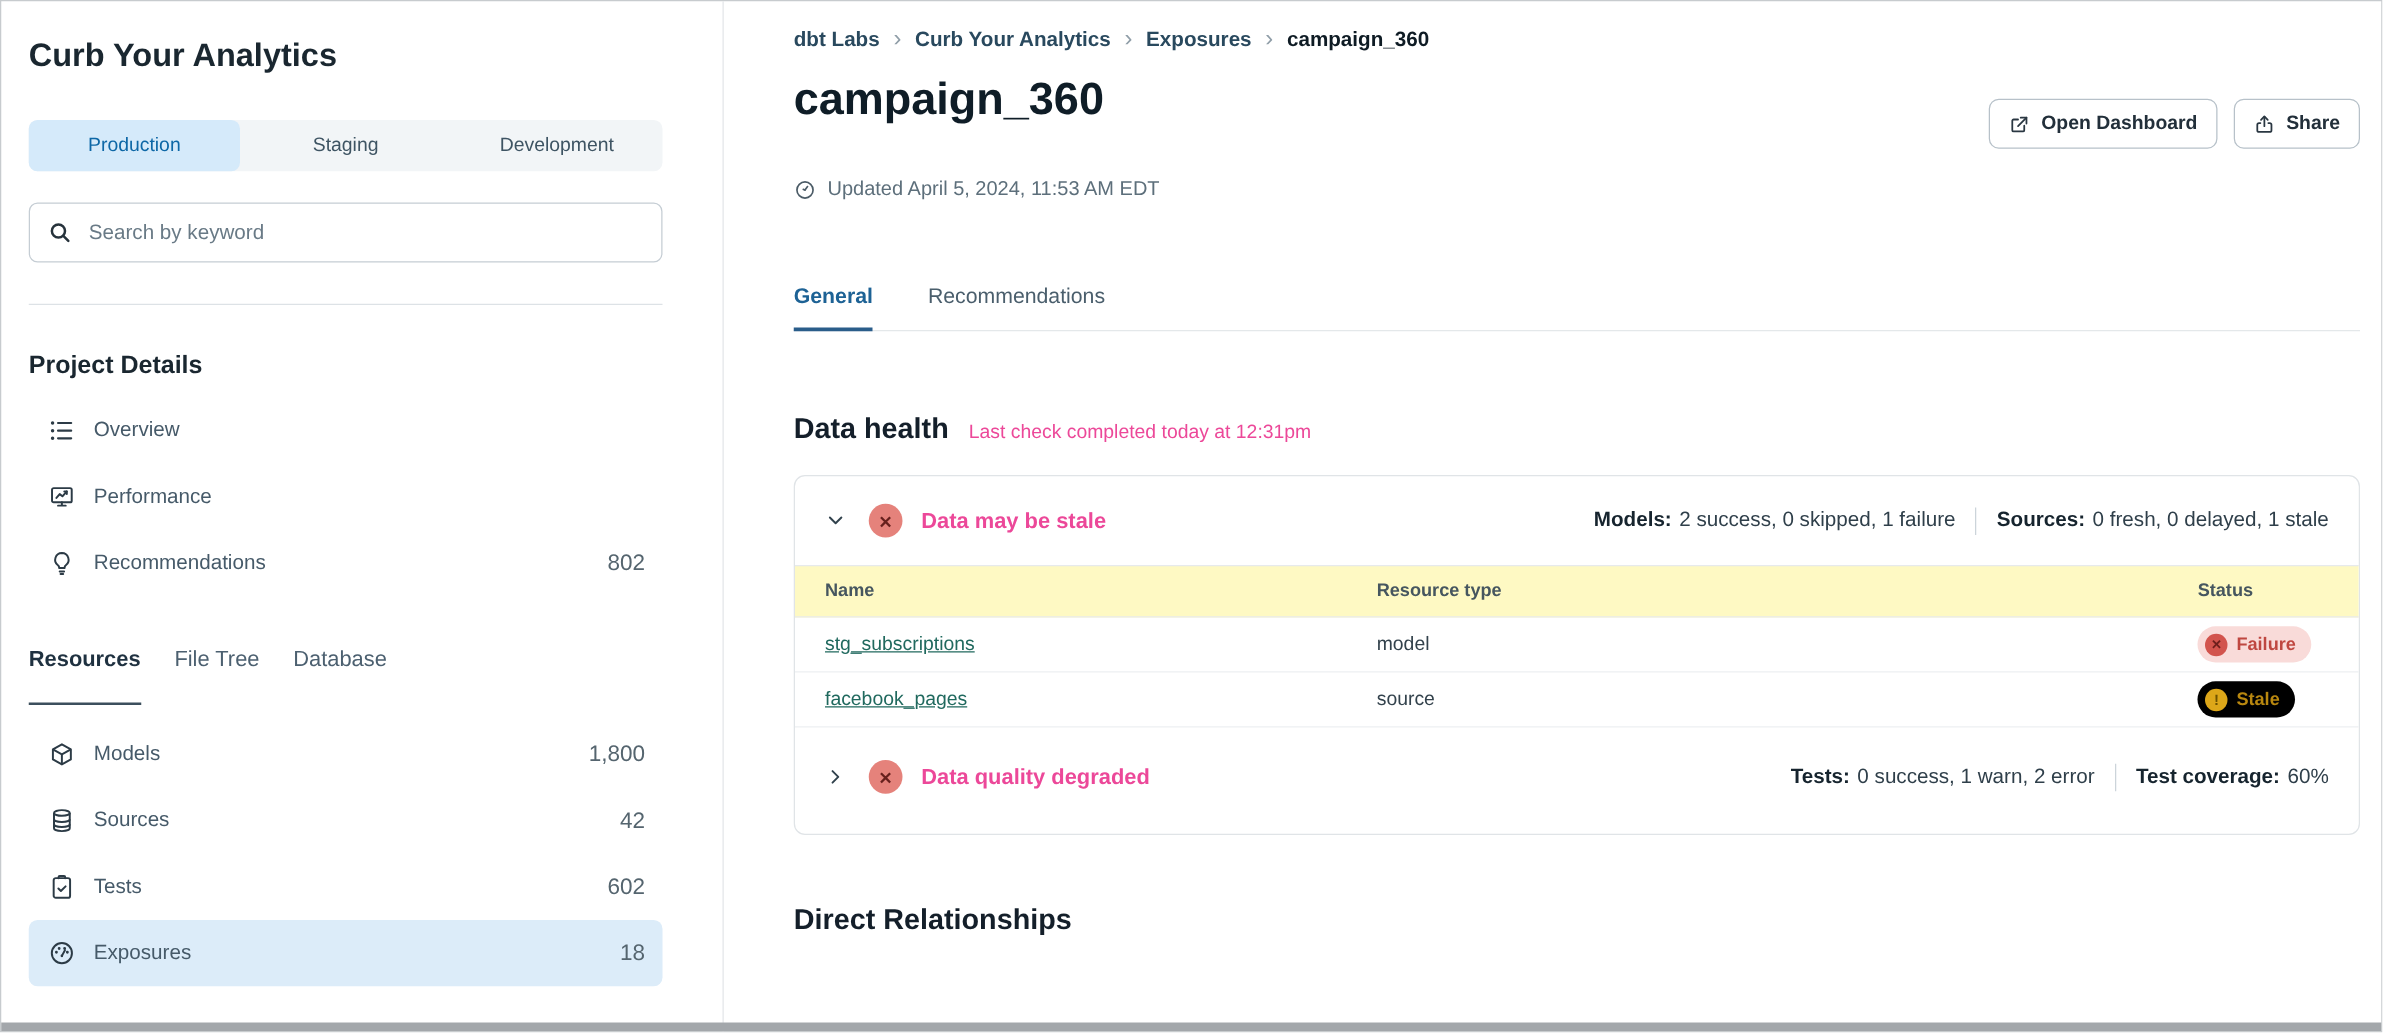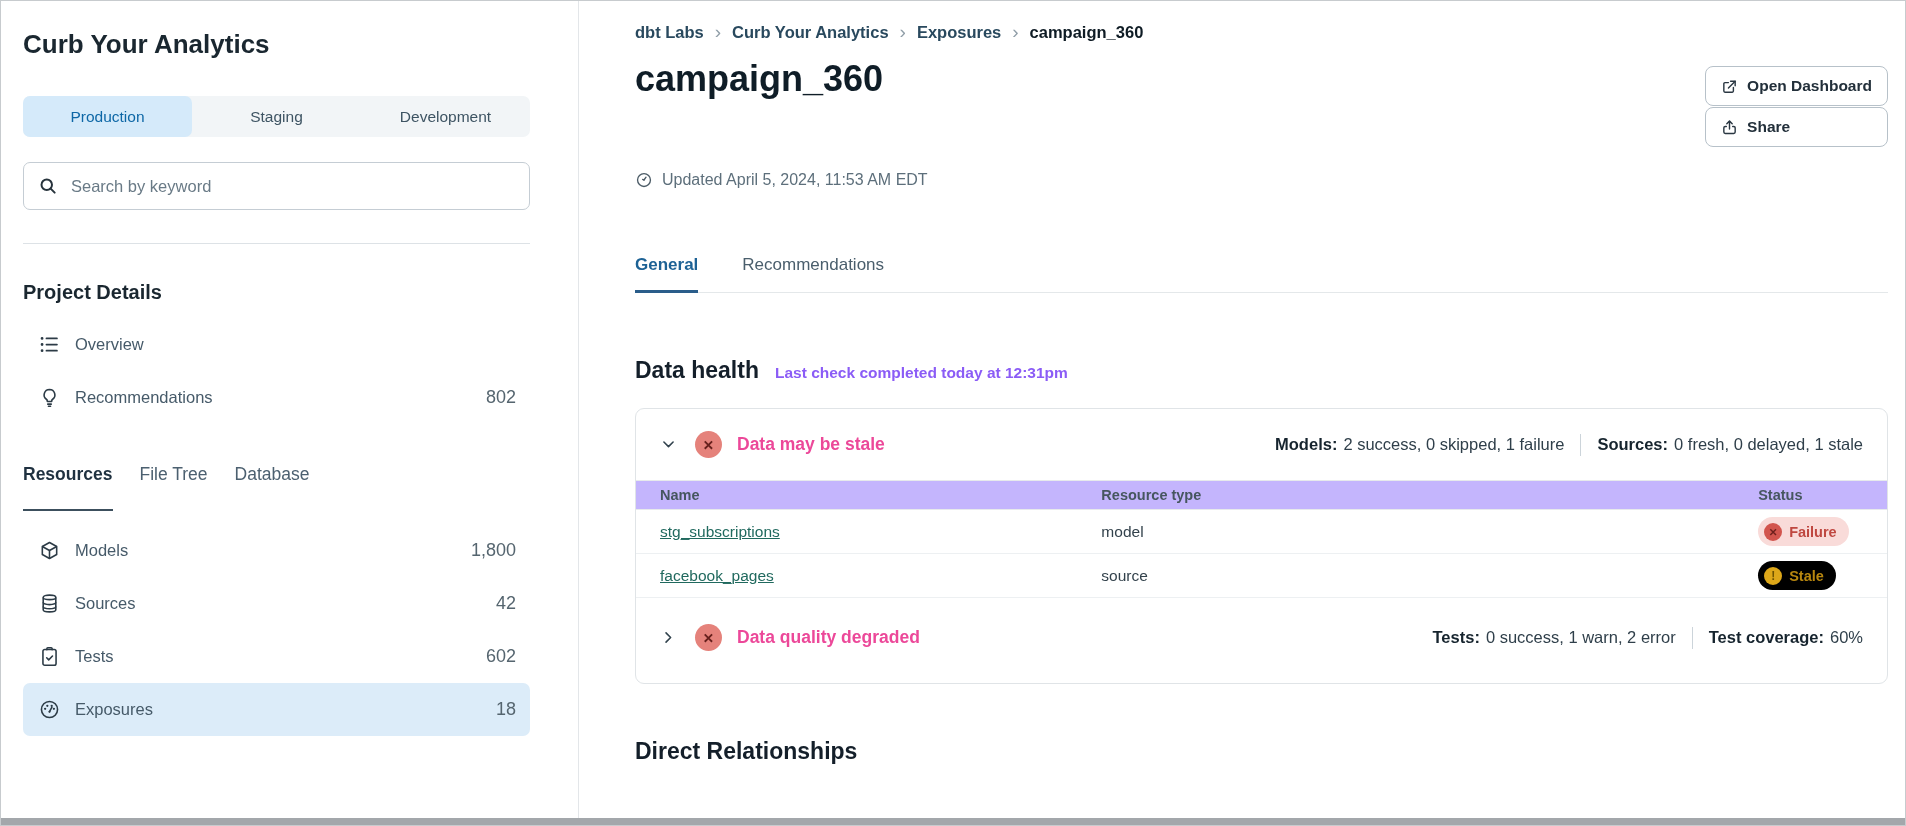--- a/index.html
+++ b/index.html
@@ -61,56 +61,56 @@
   .res-nav { margin-top:13px; }
 
   
   main { flex:1; padding:20px 17px 0 56px; position:relative; }
   .crumbs { display:flex; align-items:center; gap:11px; font-size:16.5px; font-weight:700; }
   .crumb.link { color:#29495e; cursor:pointer; }
   .crumb.current { color:#0e1b24; }
   .crumb-sep::before { content:"\203A"; color:#909ea8; font-size:19px; font-weight:400; }
   .title-row { display:flex; align-items:flex-start; margin-top:15px; }
   .page-title { font-size:36px; font-weight:700; color:#0f1d27; }
-  .actions { margin-left:auto; display:flex; gap:1px; margin-top:8px;flex-direction:column; }
+  .actions { margin-left:auto; display:flex; gap:13px; margin-top:21px; }
   .btn {
     display:flex; align-items:center; gap:9px; height:40px; padding:0 15px;
     background:#fff; border:1px solid #b7c1c9; border-radius:8px;
     font-size:15.5px; font-weight:700; color:#222f3a; font-family:inherit; cursor:pointer;
   }
   .btn svg { width:17px; height:17px; color:#2a3742; }
   .updated { display:flex; align-items:center; gap:9px; margin-top:24px; color:#5d6f7b; font-size:16px; }
   .updated svg { width:18px; height:18px; color:#4b5b66; }
   .page-tabs { display:flex; gap:44px; margin-top:66px; border-bottom:1px solid #e4e8ea; }
   .ptab { font-size:17px; padding-bottom:15px; color:#4a5e6c; cursor:pointer;
           border-bottom:3px solid transparent; margin-bottom:-1px;text-align:right; }
   .ptab.active { color:#1d6295; font-weight:700; border-bottom-color:#2a5d8a; }
   .section-head { display:flex; align-items:baseline; gap:16px; margin-top:64px; }
   .section-title { font-size:23px; font-weight:700; color:#141f2a; }
-  .section-sub { font-size:15.5px; color:#8b5cf6;font-weight:bold; }
+  .section-sub { font-size:15.5px; color:#ec4899; }
 
   .card { margin-top:24px; border:1px solid #e0e4e7; border-radius:9px; overflow:hidden; background:#fff; }
   .group-row { display:flex; align-items:center; padding:22px 24px; cursor:pointer; }
   .group-row.second { padding:26px 24px 32px; }
   .chev { width:17px; height:17px; color:#31424d; margin-right:18px; flex:none; }
   .err-circle {
     width:27px; height:27px; border-radius:50%; background:#e5827b; flex:none;
     display:flex; align-items:center; justify-content:center; margin-right:15px;
   }
   .err-circle::before { content:"\2715"; color:#67201d; font-size:13.5px; font-weight:700; }
   .group-title { font-size:17.5px; font-weight:700; color:#ec4899; }
   .stats { margin-left:auto; display:flex; align-items:center; font-size:16.5px; color:#2f3f4a; }
   .stat b { color:#16242e; font-weight:700; }
   .stat .v { margin-left:6px; }
   .stat-sep { width:1px; height:22px; background:#ccd4da; margin:0 16px; }
 
   .tbl-head, .tbl-row { display:grid; grid-template-columns:37.2% 52.5% 1fr; align-items:center; }
   .tbl-head {
-    background:#c4b5fd; border-top:1px solid #e7eaec; border-bottom:1px solid #e7eaec;
-    height:30px; font-size:14.5px; font-weight:700; color:#46565f;
+    background:#fef9c3; border-top:1px solid #e7eaec; border-bottom:1px solid #e7eaec;
+    height:42px; font-size:14.5px; font-weight:700; color:#46565f;
   }
   .tbl-head > div:first-child, .tbl-row > div:first-child { padding-left:24px; }
   .tbl-row { height:44px; border-bottom:1px solid #edf0f2; font-size:15.5px; }
   .res-link { color:#20695e; text-decoration:underline; cursor:pointer; }
   .res-type { color:#33424c; }
   .badge {
     display:inline-flex; align-items:center; gap:7px; height:29px;
     padding:0 12px 0 6px; border-radius:15px; font-size:14.5px; font-weight:700;
   }
   .bic { width:18px; height:18px; border-radius:50%; display:flex; align-items:center;
@@ -149,20 +149,32 @@
 
     <nav class="sb-nav">
       <div class="sb-item">
         <span class="sb-ic">
           <svg viewBox="0 0 24 24" fill="none" stroke="currentColor" stroke-width="2" stroke-linecap="round">
               <path d="M8.5 5h12M8.5 12h12M8.5 19h12"></path>
               <path d="M3.5 5h.01M3.5 12h.01M3.5 19h.01" stroke-width="3.2"></path>
             </svg>
         </span>
         <span class="sb-label">Overview</span>
+        <span class="sb-count"></span>
+      </div>
+      <div class="sb-item">
+        <span class="sb-ic">
+          <svg viewBox="0 0 24 24" fill="none" stroke="currentColor" stroke-width="1.8" stroke-linecap="round" stroke-linejoin="round">
+              <rect x="3" y="4" width="18" height="13" rx="1.5"></rect>
+              <path d="M7 13l3-3.5 2.5 2L16.5 7"></path>
+              <path d="M16.5 7h-2.3M16.5 7v2.3"></path>
+              <path d="M12 17v3M8.5 20h7"></path>
+            </svg>
+        </span>
+        <span class="sb-label">Performance</span>
         <span class="sb-count"></span>
       </div>
       <div class="sb-item">
         <span class="sb-ic">
           <svg viewBox="0 0 24 24" fill="none" stroke="currentColor" stroke-width="1.8" stroke-linecap="round" stroke-linejoin="round">
               <path d="M12 2.8a6.2 6.2 0 0 0-3.6 11.2c.7.5 1.1 1.3 1.1 2.1v.4h5v-.4c0-.8.4-1.6 1.1-2.1A6.2 6.2 0 0 0 12 2.8z"></path>
               <path d="M10 19.6h4M10.8 22h2.4"></path>
             </svg>
         </span>
         <span class="sb-label">Recommendations</span>

